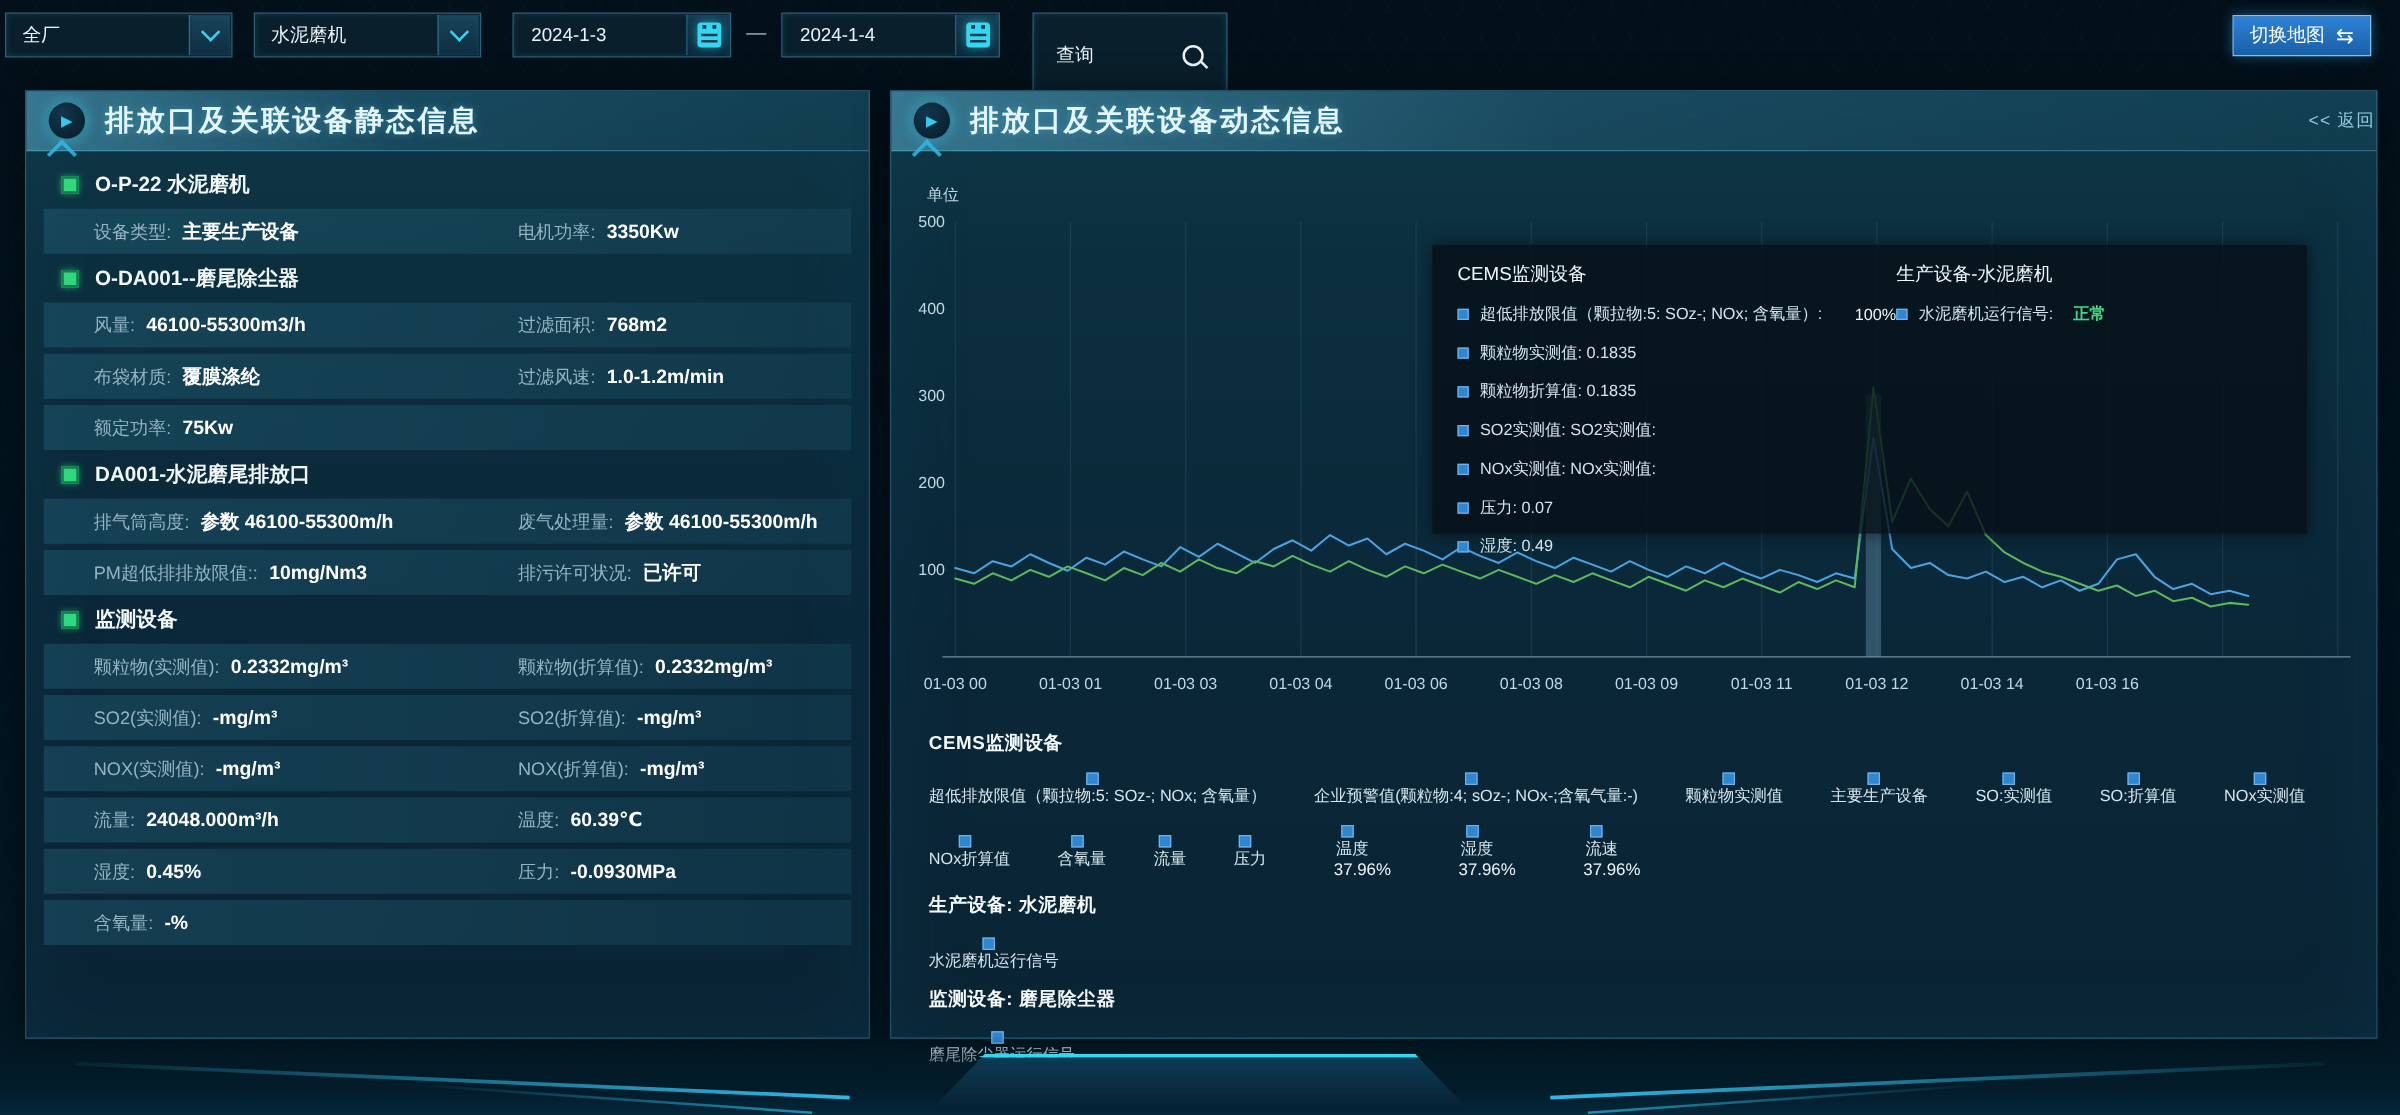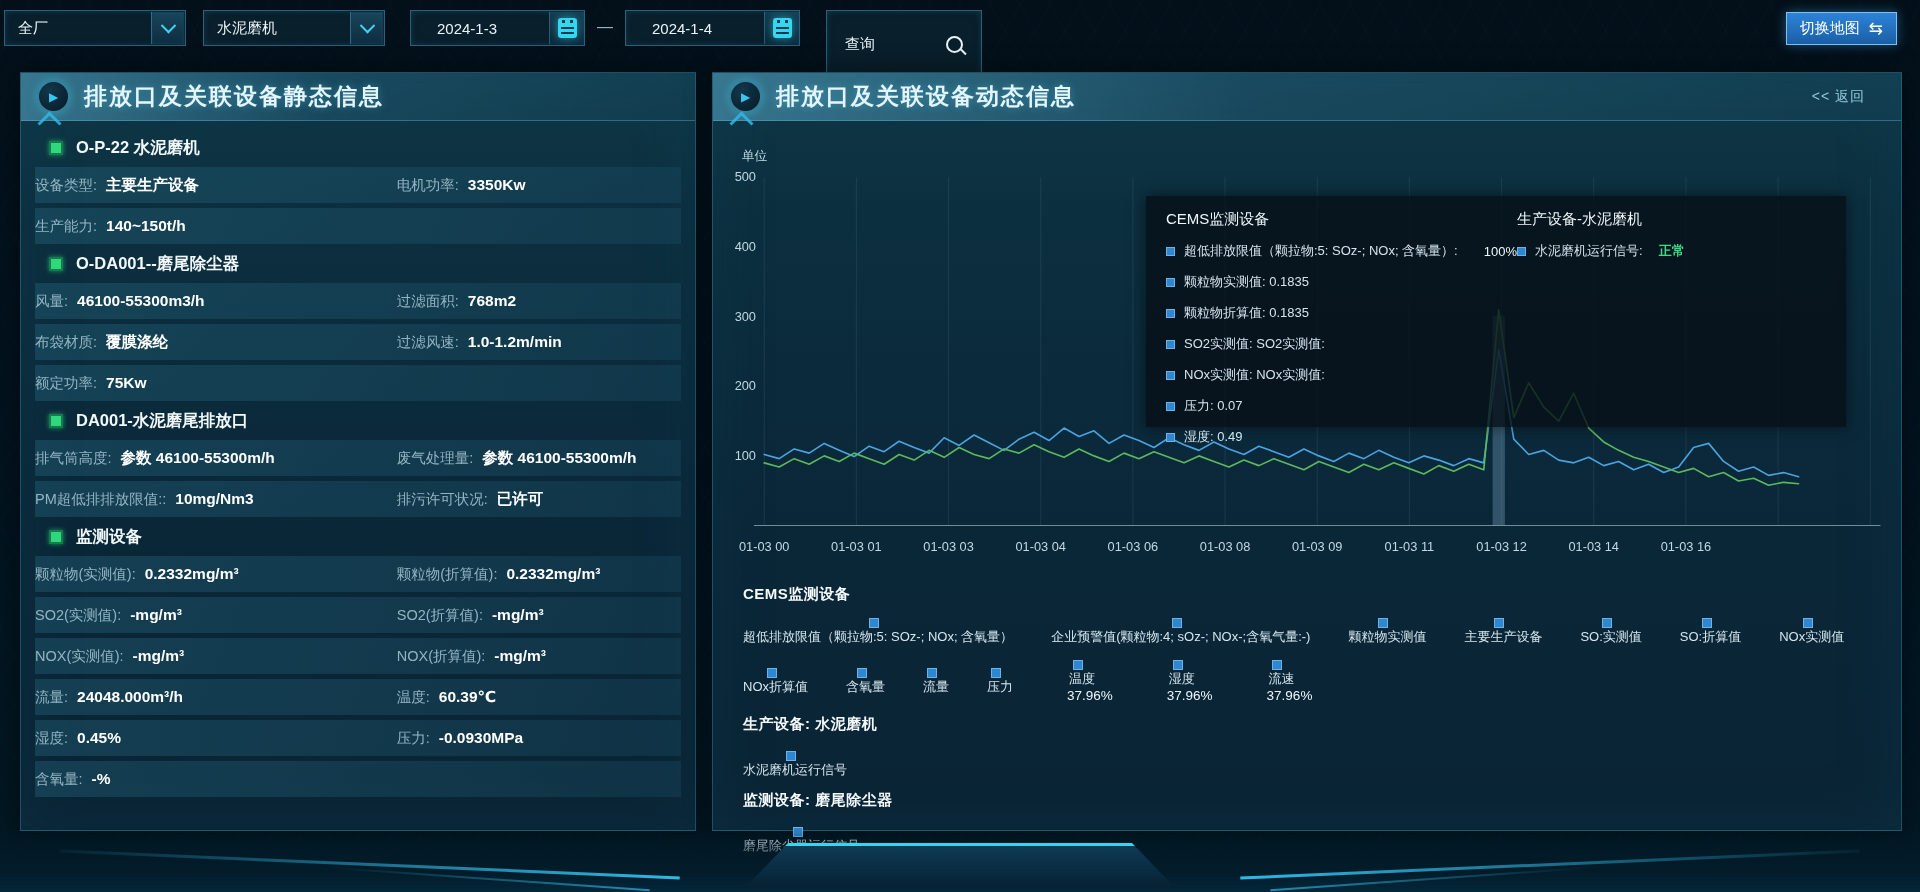--- a/index.html
+++ b/index.html
@@ -13,21 +13,21 @@
   .topbar{position:absolute;left:0;top:0;width:100%;height:56px;}
   .tb-ctrl{position:absolute;top:10px;height:34px;display:flex;align-items:center;
     background:rgba(10,33,46,.9);border:1px solid rgba(70,150,185,.55);
     box-shadow:0 0 6px rgba(40,140,180,.25) inset;color:#eaf4f8;font-size:15px;}
   .dd-value{flex:1;padding-left:13px;}
   .dd-btn{width:32px;height:32px;margin-right:1px;display:flex;align-items:center;justify-content:center;
     background:linear-gradient(180deg,rgba(55,140,180,.35),rgba(25,70,100,.35));
     border-left:1px solid rgba(70,150,185,.55);box-shadow:0 0 0 1px rgba(20,60,85,.6) inset;}
   .chev{width:9px;height:9px;border-right:2px solid #3fd2f2;border-bottom:2px solid #3fd2f2;
     transform:rotate(45deg) translate(-2px,-2px);}
-  .date-value{flex:1;padding-left:26px;}
+  .date-value{flex:1;padding-left:14px;}
   .cal-btn{width:34px;height:32px;display:flex;align-items:center;justify-content:center;
     background:linear-gradient(180deg,rgba(45,120,160,.3),rgba(20,60,90,.3));border-left:1px solid rgba(70,150,185,.45);}
   .cal-icon{width:19px;height:20px;border-radius:3px;background:#35d6f0;position:relative;
     box-shadow:0 0 8px rgba(53,214,240,.6);}
   .cal-icon::before{content:"";position:absolute;left:3px;right:3px;top:9px;height:2px;background:#093c52;box-shadow:0 5px 0 #093c52;}
   .cal-icon::after{content:"";position:absolute;top:2px;left:4px;width:3px;height:3px;background:#093c52;box-shadow:8px 0 0 #093c52;}
   .date-sep{position:absolute;top:10px;height:34px;display:flex;align-items:center;color:#9db8c4;font-size:16px;}
   .query-btn{cursor:pointer;justify-content:space-between;padding:16px 18px;}
   .mag-icon{width:13px;height:13px;border:2px solid #eaf4f8;border-radius:50%;position:relative;}
   .mag-icon::after{content:"";position:absolute;width:7px;height:2px;background:#eaf4f8;
@@ -46,28 +46,28 @@
     background:linear-gradient(90deg,rgba(90,170,200,.55),rgba(45,105,135,.35) 45%,rgba(30,80,108,.22));
     border-bottom:1px solid rgba(100,200,235,.35);}
   .panel-header::after{content:"";position:absolute;left:20px;bottom:-12px;width:14px;height:14px;
     border-top:3px solid #2fb9e8;border-right:3px solid #2fb9e8;transform:rotate(-45deg);opacity:.85;}
   .play-icon{width:29px;height:29px;border-radius:50%;margin-right:14px;flex:0 0 auto;
     background:radial-gradient(circle at 35% 30%,#11374b,#071b28);
     border:2px solid rgba(90,205,240,.55);box-shadow:0 0 10px rgba(53,200,240,.5);
     display:flex;align-items:center;justify-content:center;color:#35c8f0;font-size:12px;}
   .panel-title{font-size:23px;font-weight:bold;letter-spacing:2px;color:#e4f5fb;
     text-shadow:0 0 8px rgba(80,200,240,.45);}
-  .back-link{position:absolute;right:36px;top:15px;font-size:14px;color:#93c9de;cursor:pointer;letter-spacing:1px;}
+  .back-link{position:absolute;right:1px;top:15px;font-size:14px;color:#93c9de;cursor:pointer;letter-spacing:1px;}
   
   .static-body{padding:8px 14px 0 14px;}
   .sec-header{display:flex;align-items:center;height:30px;margin:4px 0 4px 14px;font-size:16.5px;font-weight:bold;color:#f2f8fa;}
   .sec-bullet{width:10px;height:10px;margin-right:13px;background:#2fd87c;border:2px solid #157a4c;
     box-shadow:0 0 5px rgba(47,216,124,.6);}
   .info-row{display:grid;grid-template-columns:56% 44%;align-items:center;height:36px;margin-bottom:5px;
-    background:linear-gradient(90deg,rgba(36,98,122,.42),rgba(30,84,108,.30));}
+    padding-left:40px;background:linear-gradient(90deg,rgba(36,98,122,.42),rgba(30,84,108,.30));}
   .cell{display:flex;align-items:baseline;gap:9px;min-width:0;}
   .lbl{font-size:14.5px;color:#93b5c3;white-space:nowrap;}
   .val{font-size:15.5px;font-weight:bold;color:#ffffff;white-space:nowrap;}
   
   .chart-wrap{position:relative;height:452px;}
   .chart-svg{position:absolute;inset:0;}
   .axis-text{font-size:12.5px;fill:#c2d8e2;}
   .unit-text{font-size:12.5px;fill:#c2d8e2;}
   
   .tooltip{position:absolute;left:433px;top:75px;width:700px;height:231px;
@@ -149,26 +149,20 @@
         <span>O-P-22 水泥磨机</span>
       </div>
       <div class="info-row">
         <div class="cell">
           <span class="lbl">设备类型:</span>
           <span class="val">主要生产设备</span>
         </div>
         <div class="cell">
           <span class="lbl">电机功率:</span>
           <span class="val">3350Kw</span>
-        </div>
-      </div>
-      <div class="info-row">
-        <div class="cell">
-          <span class="lbl">生产能力:</span>
-          <span class="val">140~150t/h</span>
         </div>
       </div>
       <div class="sec-header">
         <span class="sec-bullet"></span>
         <span>O-DA001--磨尾除尘器</span>
       </div>
       <div class="info-row">
         <div class="cell">
           <span class="lbl">风量:</span>
           <span class="val">46100-55300m3/h</span>

